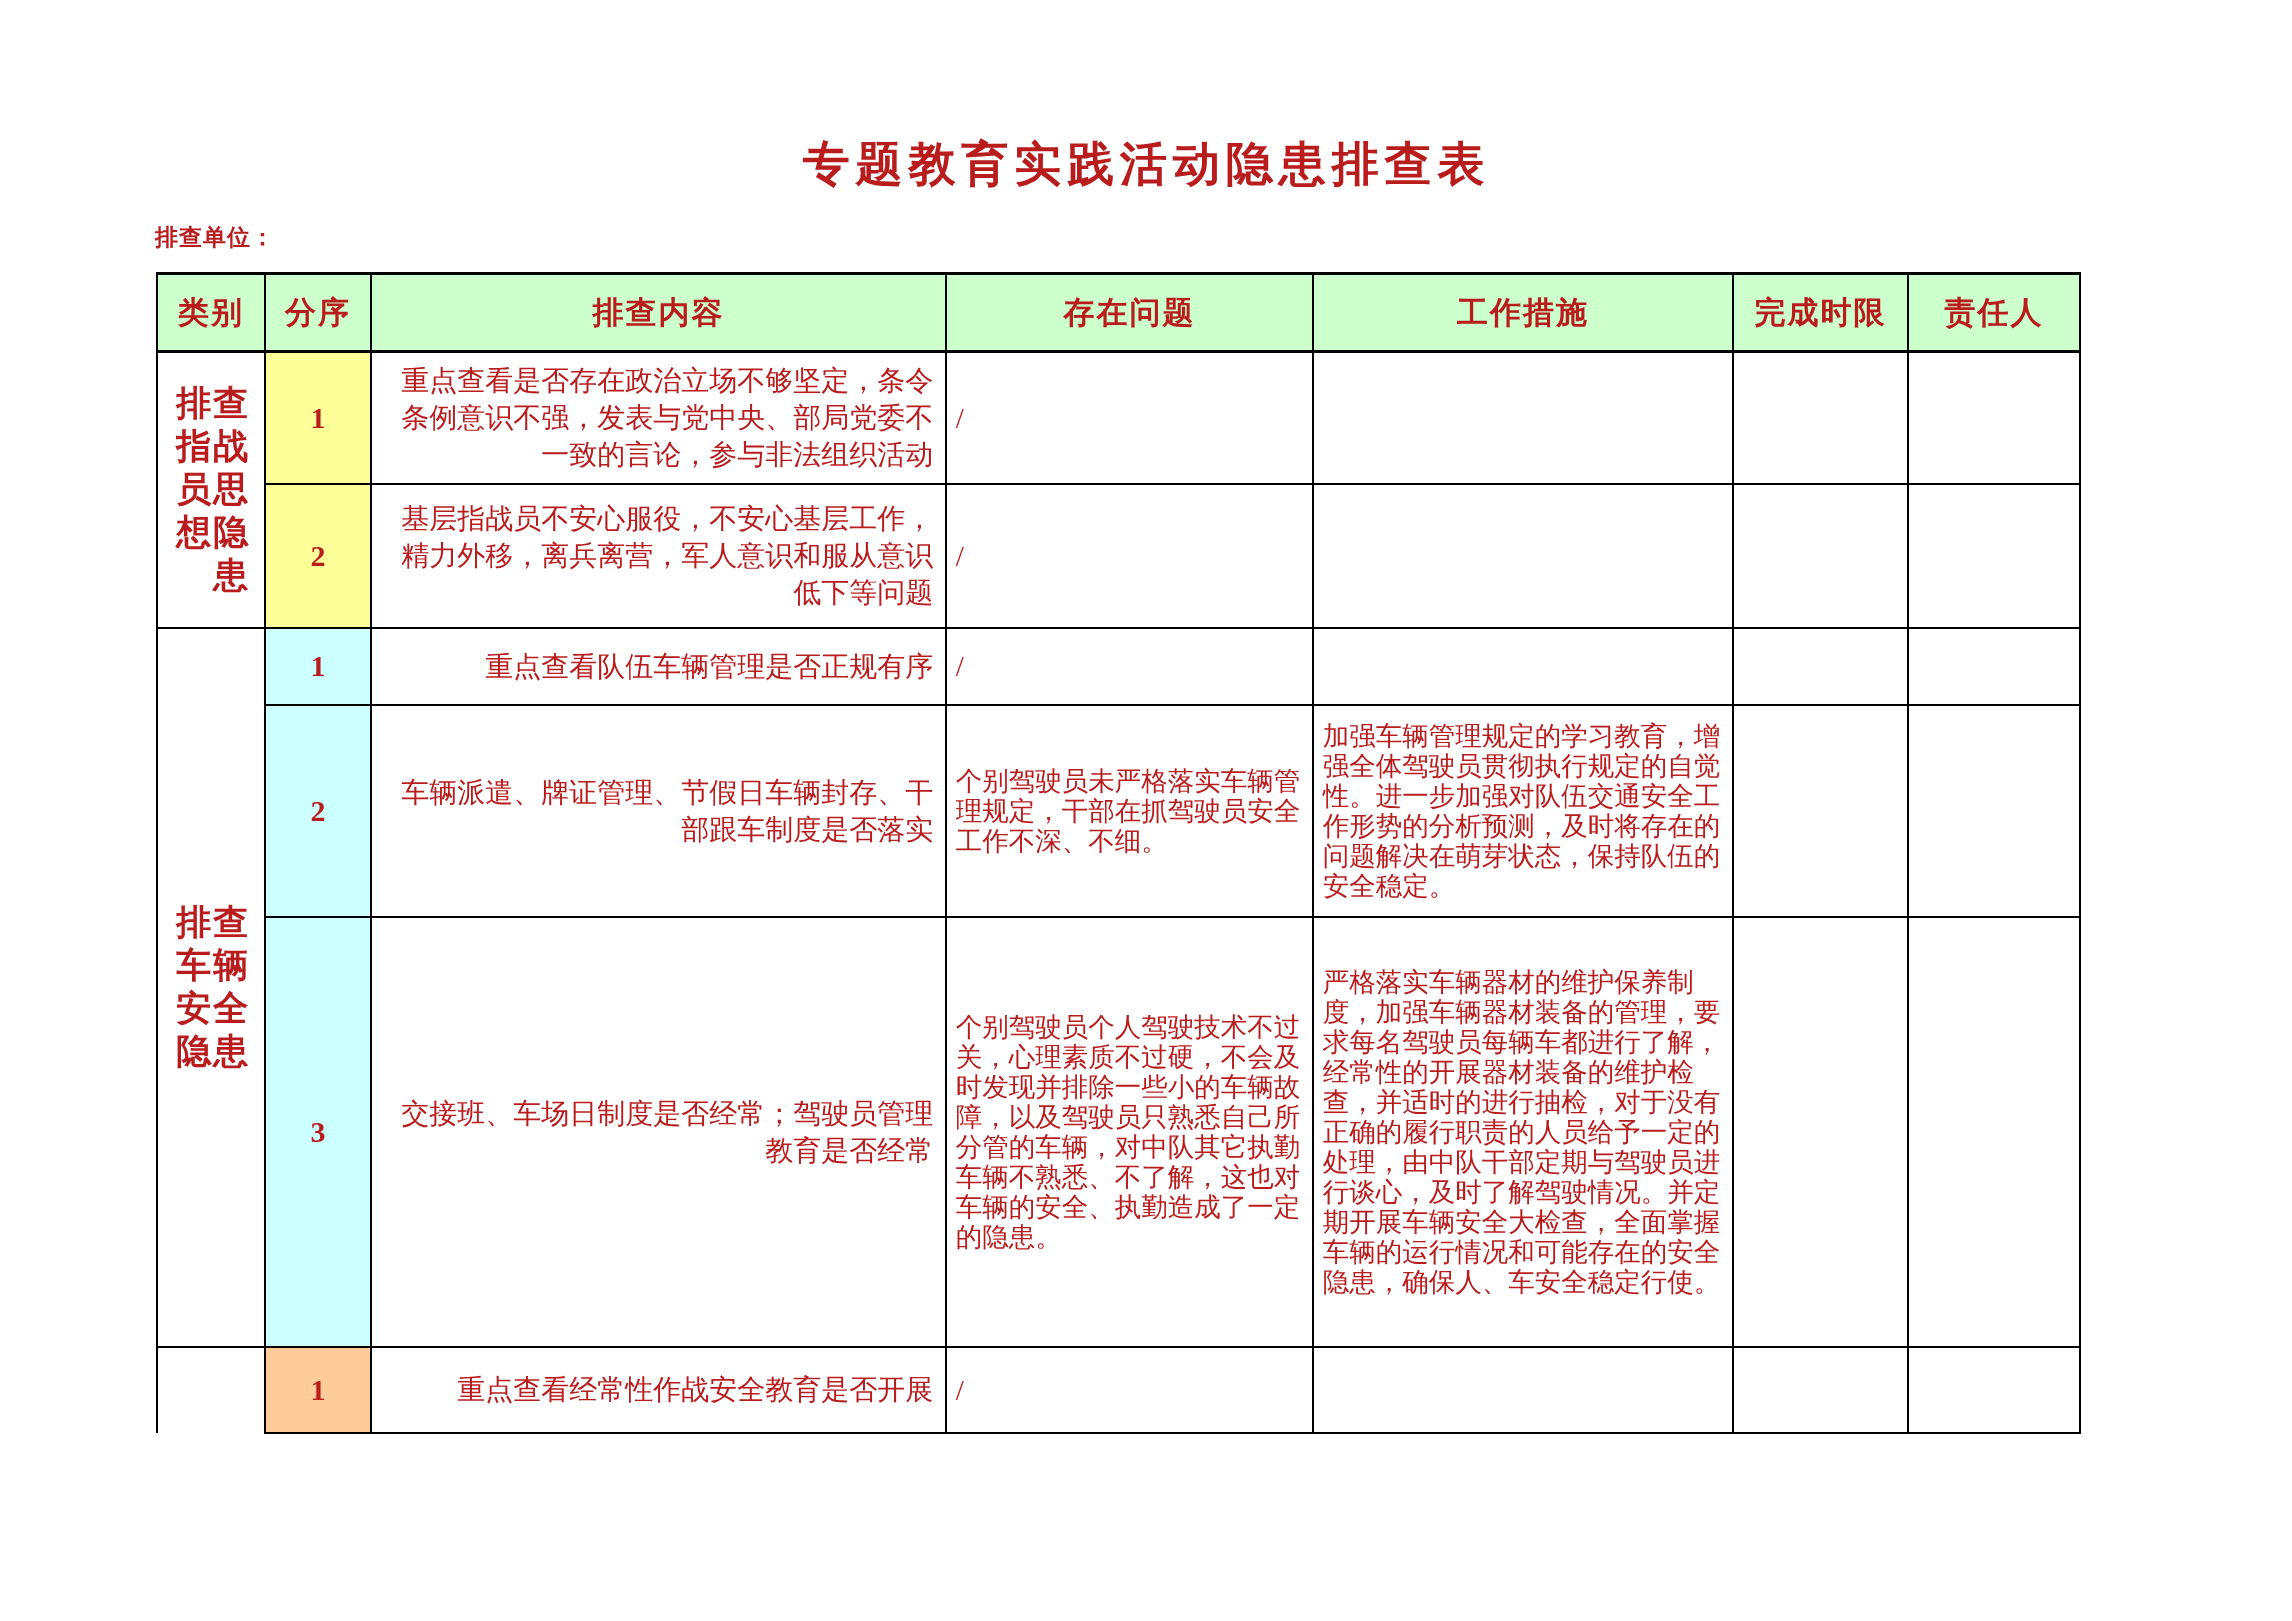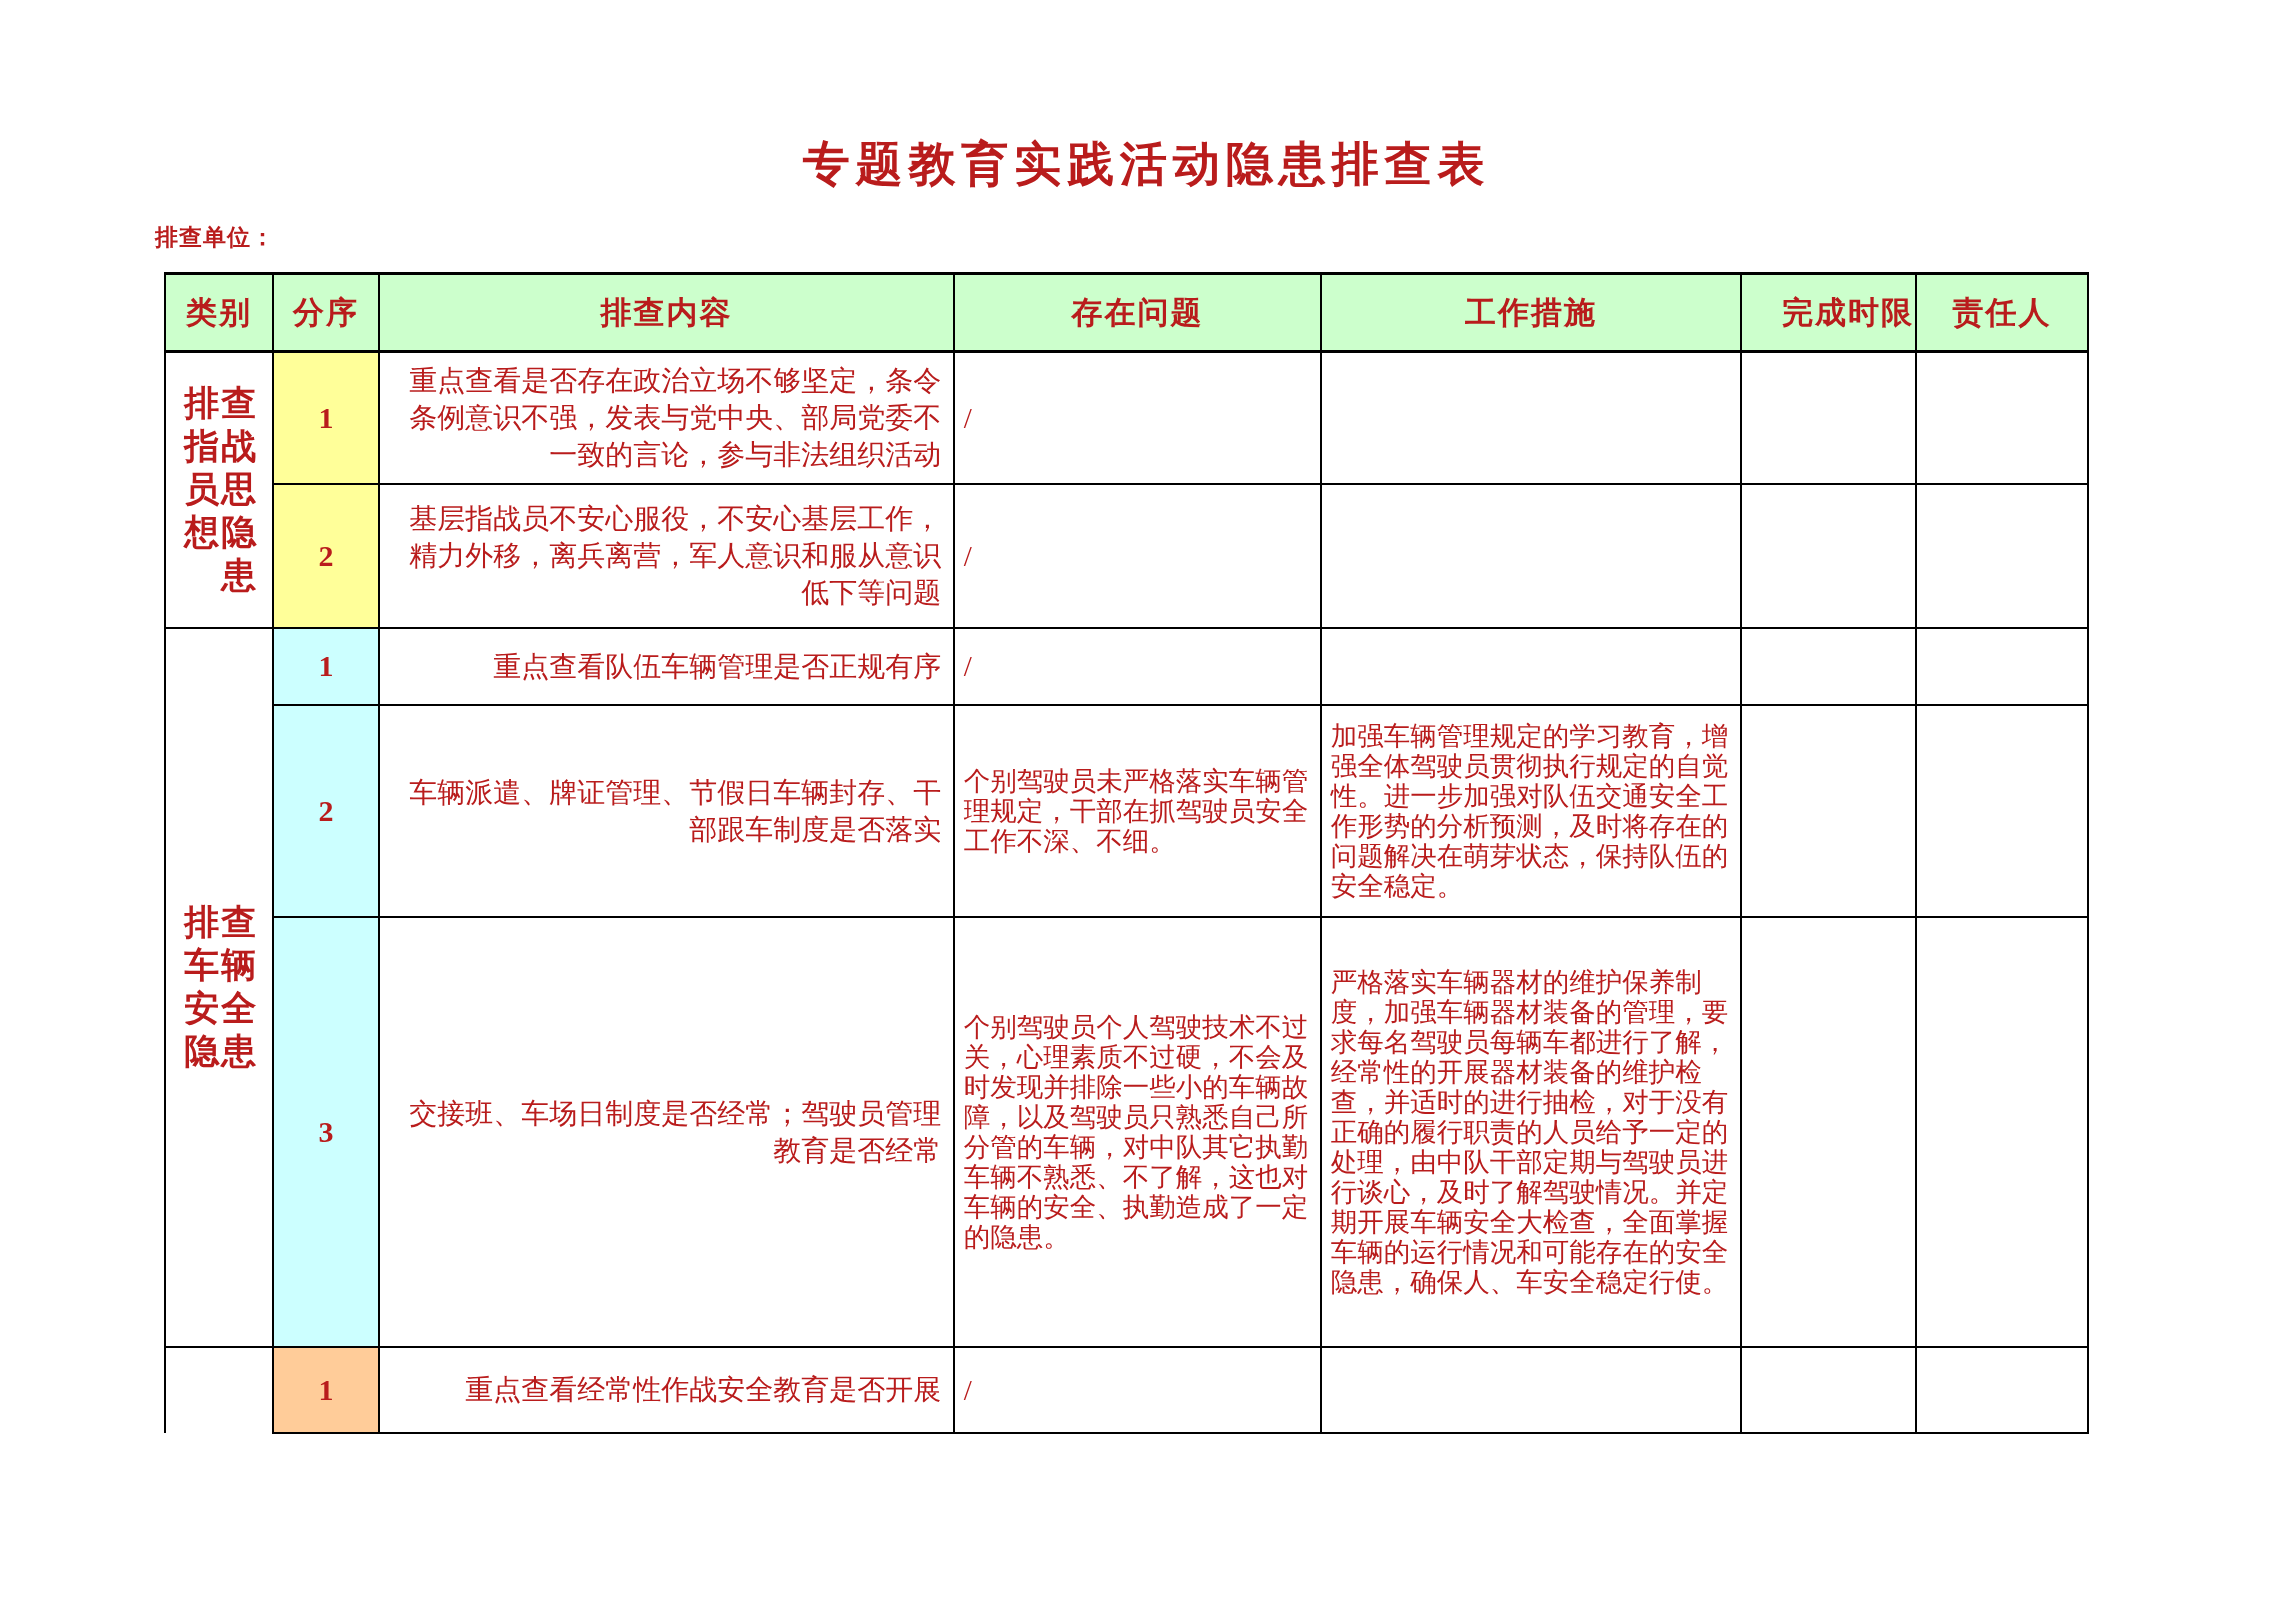--- a/index.html
+++ b/index.html
@@ -29,21 +29,21 @@
   .unit-label {
     position: absolute;
     top: 222px;
     left: 155px;
     font-size: 23px;
     font-weight: bold;
     letter-spacing: 1px;
   }
   table.sheet {
     position: absolute;
-    left: 164px;
+    left: 156px;
     top: 272px;
     border-collapse: collapse;
     table-layout: fixed;
     width: 1923px;
   }
   table.sheet td, table.sheet th {
     border: 2px solid #000;
     border-top-width: 2.9px;
     border-bottom-width: 2.9px;
     vertical-align: middle;
@@ -110,21 +110,21 @@
       <col style="width:172px">
     </colgroup>
 
     <tbody>
         <tr style="height:78px">
       <th class="b-left" style="background-color: rgb(204, 255, 204);">类别</th>
       <th style="background-color: rgb(204, 255, 204);">分序</th>
       <th style="background-color: rgb(204, 255, 204);">排查内容</th>
       <th style="background-color: rgb(204, 255, 204);">存在问题</th>
       <th style="background-color: rgb(204, 255, 204);">工作措施</th>
-      <th style="background-color: rgb(204, 255, 204); text-align: right;">完成时限</th>
+      <th style="background-color: rgb(204, 255, 204);">完成时限</th>
       <th class="b-right" style="background-color: rgb(204, 255, 204); font-family: Liberation Mono, monospace;">责任人</th>
     </tr>
 
     <tr style="height:132px">
       <td class="category b-left" rowspan="2">排查指战员思想隐患</td>
       <td class="seq" style="background-color: rgb(255, 255, 153);">1</td>
       <td class="content">重点查看是否存在政治立场不够坚定，条令条例意识不强，发表与党中央、部局党委不一致的言论，参与非法组织活动</td>
       <td class="problem slash">/</td>
       <td class="measure empty-cell"></td>
       <td class="empty-cell"></td>

